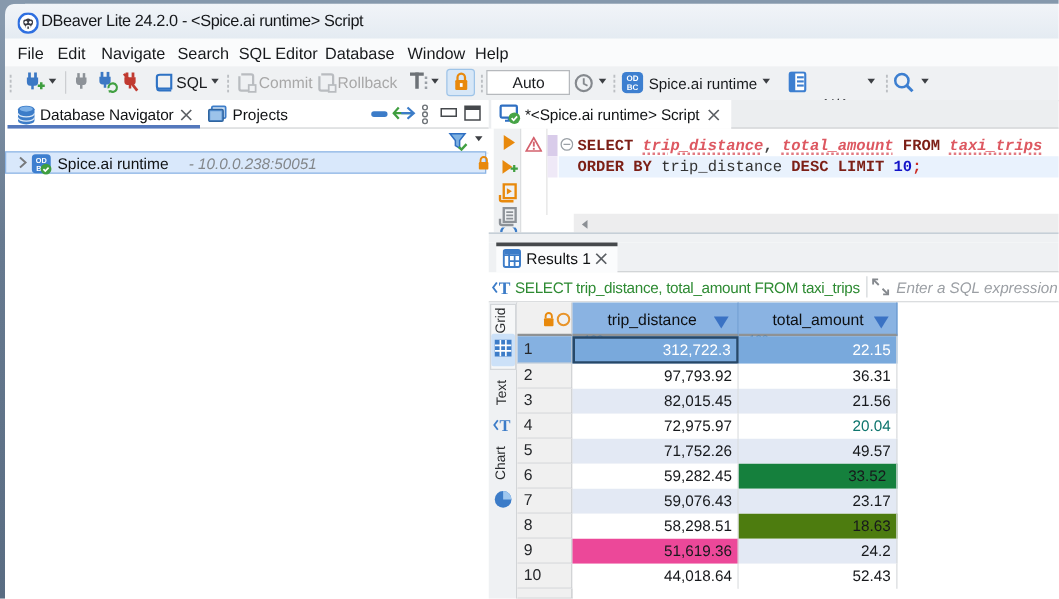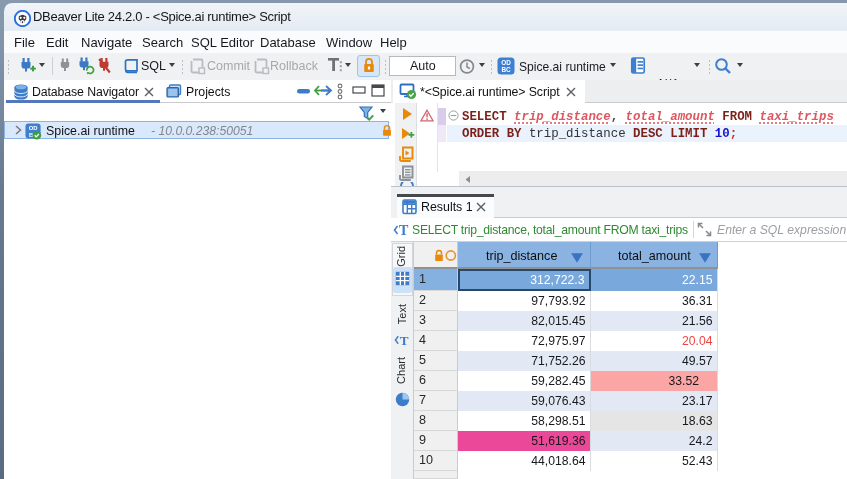--- a/index.html
+++ b/index.html
@@ -389,33 +389,33 @@
 <div class="cell" style="left:44px;top:27px;width:133px;height:22px;background:#79a9dc;border-right:1px solid #d9dbde;box-sizing:border-box;line-height:22px;padding-right:4.5px;color:#ffffff;border:2px solid #274868;line-height:18px;">312,722.3</div>
 <div class="cell" style="left:177px;top:27px;width:127px;height:22px;background:#79a9dc;border-right:1px solid #d9dbde;box-sizing:border-box;line-height:22px;padding-right:4.5px;color:#ffffff;">22.15</div>
 <div class="rowhead" style="left:0;top:49px;width:44px;height:20px;background:#f0f0f0;line-height:18px;">2</div>
 <div class="cell" style="left:44px;top:49px;width:133px;height:20px;background:#ffffff;border-right:1px solid #d9dbde;box-sizing:border-box;line-height:20px;padding-right:4.5px;color:#17191c;">97,793.92</div>
 <div class="cell" style="left:177px;top:49px;width:127px;height:20px;background:#ffffff;border-right:1px solid #d9dbde;box-sizing:border-box;line-height:20px;padding-right:4.5px;color:#17191c;">36.31</div>
 <div class="rowhead" style="left:0;top:69px;width:44px;height:20px;background:#f0f0f0;line-height:18px;">3</div>
 <div class="cell" style="left:44px;top:69px;width:133px;height:20px;background:#e3e9f4;border-right:1px solid #d9dbde;box-sizing:border-box;line-height:20px;padding-right:4.5px;color:#17191c;">82,015.45</div>
 <div class="cell" style="left:177px;top:69px;width:127px;height:20px;background:#e3e9f4;border-right:1px solid #d9dbde;box-sizing:border-box;line-height:20px;padding-right:4.5px;color:#17191c;">21.56</div>
 <div class="rowhead" style="left:0;top:89px;width:44px;height:20px;background:#f0f0f0;line-height:18px;">4</div>
 <div class="cell" style="left:44px;top:89px;width:133px;height:20px;background:#ffffff;border-right:1px solid #d9dbde;box-sizing:border-box;line-height:20px;padding-right:4.5px;color:#17191c;">72,975.97</div>
-<div class="cell" style="left:177px;top:89px;width:127px;height:20px;background:#ffffff;border-right:1px solid #d9dbde;box-sizing:border-box;line-height:20px;padding-right:4.5px;color:#ef4444;">20.04</div>
+<div class="cell" style="left:177px;top:89px;width:127px;height:20px;background:#ffffff;border-right:1px solid #d9dbde;box-sizing:border-box;line-height:20px;padding-right:4.5px;color:#0f766e;">20.04</div>
 <div class="rowhead" style="left:0;top:109px;width:44px;height:20px;background:#f0f0f0;line-height:18px;">5</div>
 <div class="cell" style="left:44px;top:109px;width:133px;height:20px;background:#e3e9f4;border-right:1px solid #d9dbde;box-sizing:border-box;line-height:20px;padding-right:4.5px;color:#17191c;">71,752.26</div>
 <div class="cell" style="left:177px;top:109px;width:127px;height:20px;background:#e3e9f4;border-right:1px solid #d9dbde;box-sizing:border-box;line-height:20px;padding-right:4.5px;color:#17191c;">49.57</div>
 <div class="rowhead" style="left:0;top:129px;width:44px;height:20px;background:#f0f0f0;line-height:18px;">6</div>
 <div class="cell" style="left:44px;top:129px;width:133px;height:20px;background:#ffffff;border-right:1px solid #d9dbde;box-sizing:border-box;line-height:20px;padding-right:4.5px;color:#17191c;">59,282.45</div>
-<div class="cell" style="left:177px;top:129px;width:127px;height:20px;background:#fca5a5;border-right:1px solid #d9dbde;box-sizing:border-box;line-height:20px;padding-right:18px;color:#17191c;">33.52</div>
+<div class="cell" style="left:177px;top:129px;width:127px;height:20px;background:#15803d;border-right:1px solid #d9dbde;box-sizing:border-box;line-height:20px;padding-right:8px;color:#17191c;">33.52</div>
 <div class="rowhead" style="left:0;top:149px;width:44px;height:20px;background:#f0f0f0;line-height:18px;">7</div>
 <div class="cell" style="left:44px;top:149px;width:133px;height:20px;background:#e3e9f4;border-right:1px solid #d9dbde;box-sizing:border-box;line-height:20px;padding-right:4.5px;color:#17191c;">59,076.43</div>
 <div class="cell" style="left:177px;top:149px;width:127px;height:20px;background:#e3e9f4;border-right:1px solid #d9dbde;box-sizing:border-box;line-height:20px;padding-right:4.5px;color:#17191c;">23.17</div>
 <div class="rowhead" style="left:0;top:169px;width:44px;height:20px;background:#f0f0f0;line-height:18px;">8</div>
 <div class="cell" style="left:44px;top:169px;width:133px;height:20px;background:#ffffff;border-right:1px solid #d9dbde;box-sizing:border-box;line-height:20px;padding-right:4.5px;color:#17191c;">58,298.51</div>
-<div class="cell" style="left:177px;top:169px;width:127px;height:20px;background:#e5e5e5;border-right:1px solid #d9dbde;box-sizing:border-box;line-height:20px;padding-right:4.5px;color:#17191c;">18.63</div>
+<div class="cell" style="left:177px;top:169px;width:127px;height:20px;background:#4d7c0f;border-right:1px solid #d9dbde;box-sizing:border-box;line-height:20px;padding-right:4.5px;color:#17191c;">18.63</div>
 <div class="rowhead" style="left:0;top:189px;width:44px;height:20px;background:#f0f0f0;line-height:18px;">9</div>
 <div class="cell" style="left:44px;top:189px;width:133px;height:20px;background:#ec4899;border-right:1px solid #d9dbde;box-sizing:border-box;line-height:20px;padding-right:4.5px;color:#17191c;">51,619.36</div>
 <div class="cell" style="left:177px;top:189px;width:127px;height:20px;background:#e3e9f4;border-right:1px solid #d9dbde;box-sizing:border-box;line-height:20px;padding-right:4.5px;color:#17191c;">24.2</div>
 <div class="rowhead" style="left:0;top:209px;width:44px;height:20px;background:#f0f0f0;line-height:18px;">10</div>
 <div class="cell" style="left:44px;top:209px;width:133px;height:20px;background:#ffffff;border-right:1px solid #d9dbde;box-sizing:border-box;line-height:20px;padding-right:4.5px;color:#17191c;">44,018.64</div>
 <div class="cell" style="left:177px;top:209px;width:127px;height:20px;background:#ffffff;border-right:1px solid #d9dbde;box-sizing:border-box;line-height:20px;padding-right:4.5px;color:#17191c;">52.43</div>
 <div class="rowhead" style="left:0;top:229px;width:44px;height:8px;"></div>
 </div>
 </div>
 

